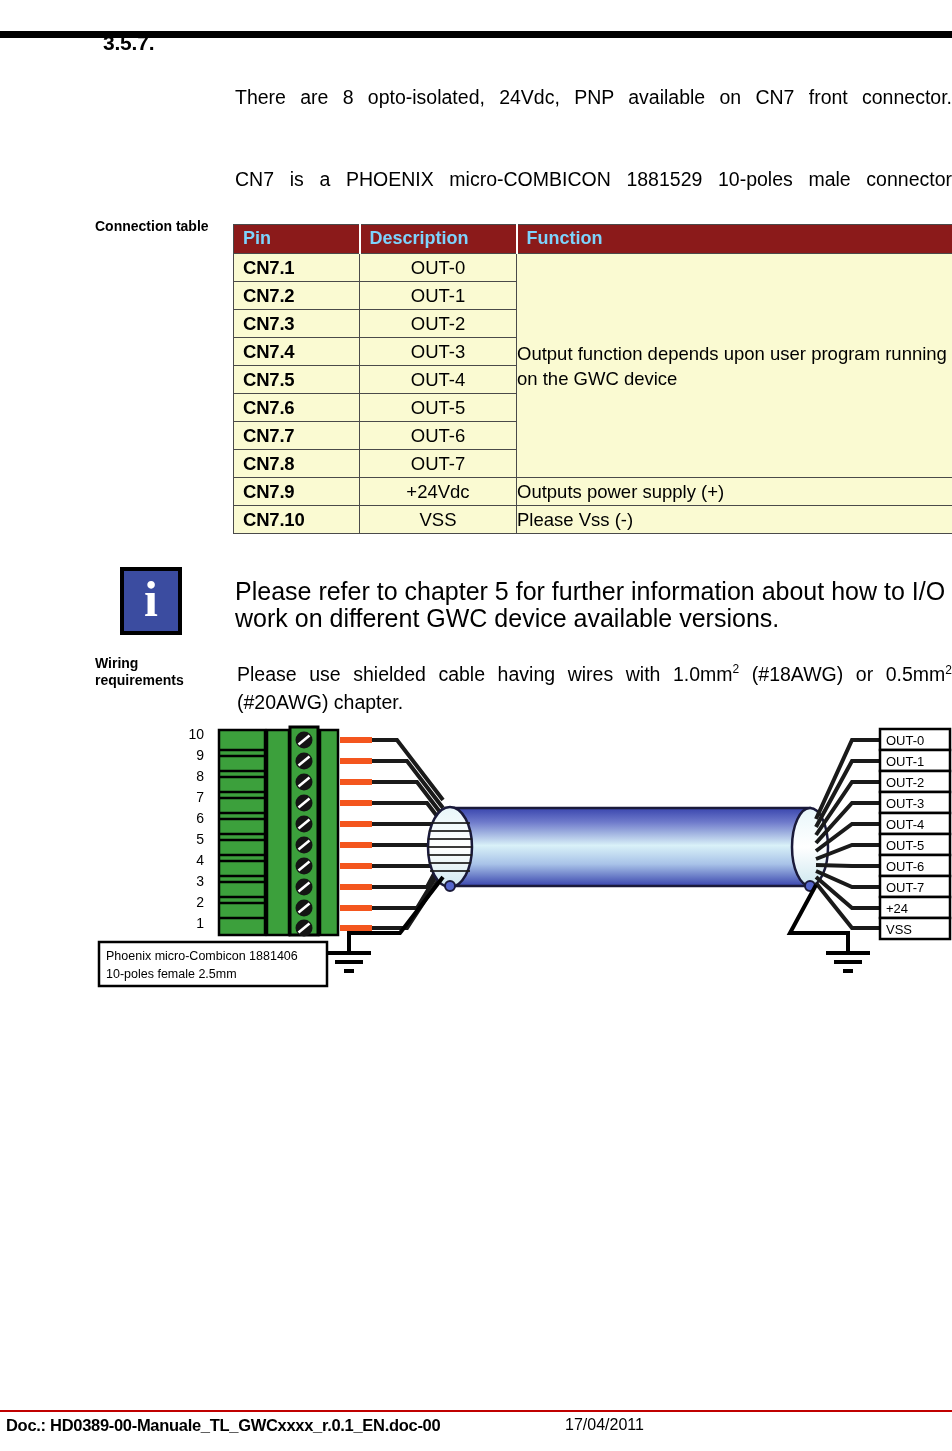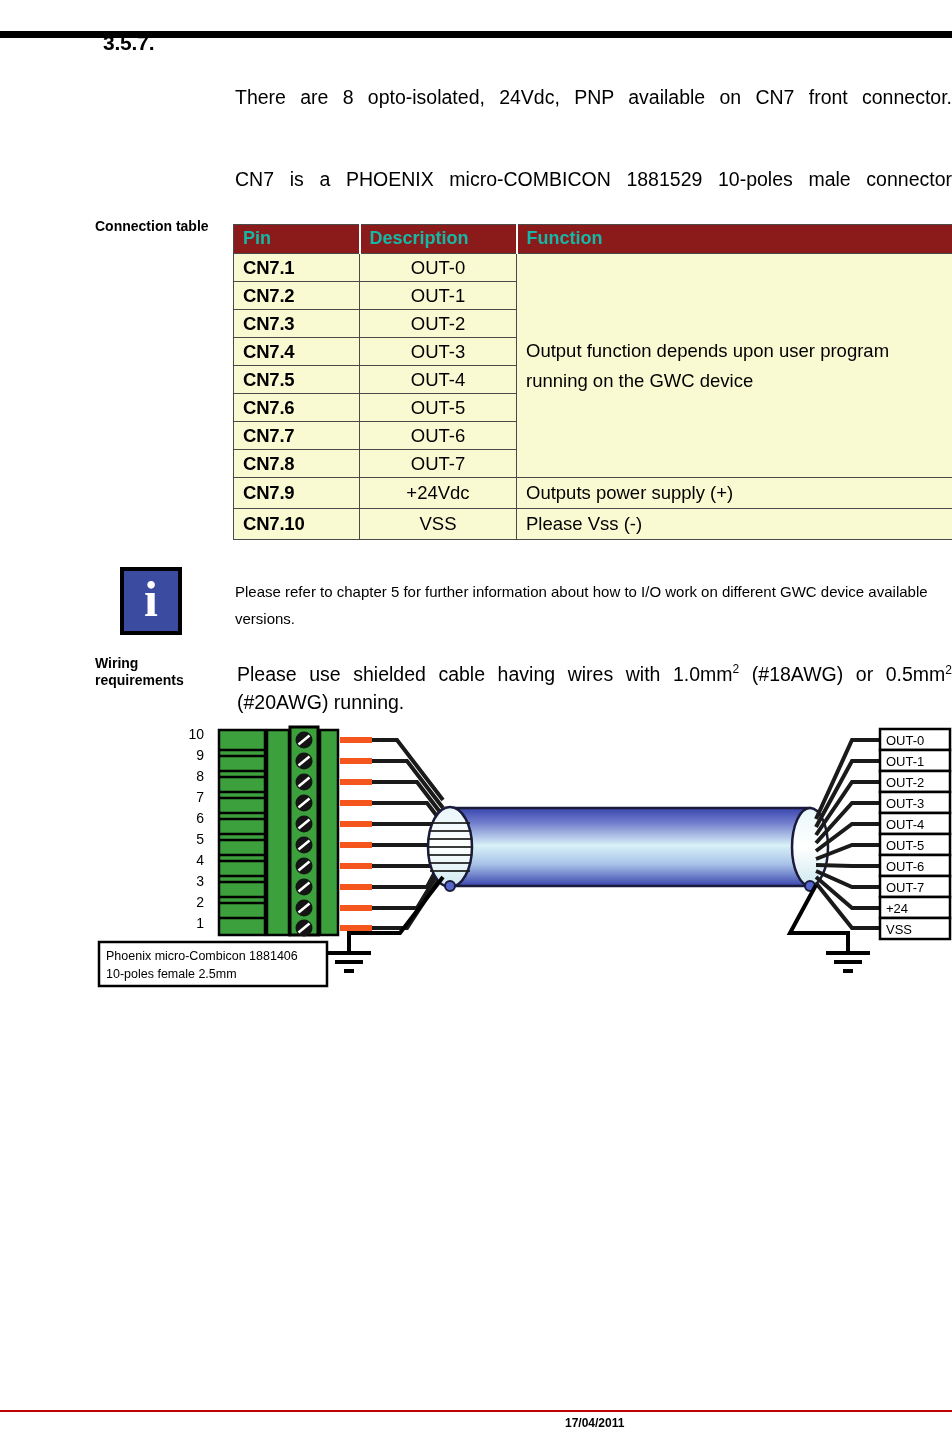--- a/index.html
+++ b/index.html
@@ -84,21 +84,21 @@
     width: 719px;
     border-collapse: collapse;
     table-layout: fixed;
     border: 1px solid #4a4a4a;
   }
   #pin-table col.c-pin { width: 126px; }
   #pin-table col.c-desc { width: 157px; }
   #pin-table col.c-func { width: 436px; }
   #pin-table th {
     background: #8B1A1A;
-    color: #14b8a6;
+    color: #7dd3fc;
     font-size: 18px;
     font-weight: bold;
     text-align: left;
     padding: 3px 0 4px 9px;
     border-right: 2px solid #ffffff;
     height: 23px;
     box-sizing: border-box;
   }
   #pin-table th:last-child { border-right: none; margin-top: 40px; }
   #pin-table td {
@@ -109,23 +109,22 @@
     box-sizing: border-box;
     padding: 0;
   }
   #pin-table td.pin {
     font-weight: bold;
     padding-left: 9px;
     letter-spacing: -0.2px;
   }
   #pin-table td.desc { text-align: center; }
   #pin-table td.func {
-    padding-left: 9px;
     vertical-align: middle;
-    line-height: 30px;
+    line-height: 25px;
   }
 
   
   #info-icon {
     position: absolute;
     left: 120px;
     top: 567px;
     width: 62px;
     height: 68px;
     background: #3B4CA0;
@@ -141,21 +140,21 @@
     font-weight: bold;
     font-size: 50px;
     line-height: 1;
     margin-top: -4px;
   }
   #info-text {
     position: absolute;
     left: 235px;
     top: 578px;
     width: 717px;
-    font-size: 15px;
+    font-size: 25px;
     line-height: 27px;
     text-align: left;
   }
 
   
   #wiring-text {
     position: absolute;
     left: 237px;
     top: 655px;
     width: 715px;
@@ -211,22 +210,22 @@
   #footer-doc {
     position: absolute;
     left: 6px; top: 0;
     font-size: 16.5px;
     font-weight: bold;
     letter-spacing: -0.3px;
   }
   #footer-date {
     position: absolute;
     left: 565px; top: 0;
-    font-size: 12px;
-    font-weight: bold;
+    font-size: 16px;
+    font-weight: normal;
   }
   #footer-page {
     position: absolute;
     left: 783px; top: 0;
     font-size: 16.5px;
     font-weight: bold;
     margin-top: 36px;
   }
 </style>
 </head>
@@ -303,21 +302,21 @@
   </tbody>
 </table>
 
 <div id="info-icon">
   <span class="glyph">i</span>
 </div>
 <div id="info-text">Please refer to chapter 5 for further information about how to I/O work on different GWC device available versions.</div>
 
 <div id="wiring-text">
   <span>Please use shielded cable having wires with 1.0mm</span><sup>2</sup><span> (#18AWG) or</span>
-  <span class="lastline"><span>0.5mm</span><sup>2</sup><span> (#20AWG) running.</span></span>
+  <span class="lastline"><span>0.5mm</span><sup>2</sup><span> (#20AWG) chapter.</span></span>
 </div>
 
 <div id="diagram">
 <svg width="952" height="310" viewBox="0 0 952 310" xmlns="http://www.w3.org/2000/svg">
   <defs>
     <linearGradient id="cableGrad" x1="0" y1="0" x2="0" y2="1">
       <stop offset="0%" stop-color="#3A46AE"></stop>
       <stop offset="18%" stop-color="#6E7ACB"></stop>
       <stop offset="48%" stop-color="#D9F1F8"></stop>
       <stop offset="72%" stop-color="#A8C2E8"></stop>
@@ -545,15 +544,16 @@
   <g>
     <rect x="99" y="227" width="228" height="44" fill="#ffffff" stroke="#000" stroke-width="2.5"></rect>
     <text class="conn-caption" x="106" y="245">Phoenix micro-Combicon 1881406</text>
     <text class="conn-caption" x="106" y="263">10-poles female 2.5mm</text>
   </g>
 </svg>
 </div>
 
 <div id="footer-rule"></div>
 <div id="footer">
+  <span id="footer-doc">Doc.: HD0389-00-Manuale_TL_GWCxxxx_r.0.1_EN.doc-00</span>
   <span id="footer-date">17/04/2011</span>
   <span id="footer-page">Page 36 of 49</span>
 </div>
 
 </body></html>

